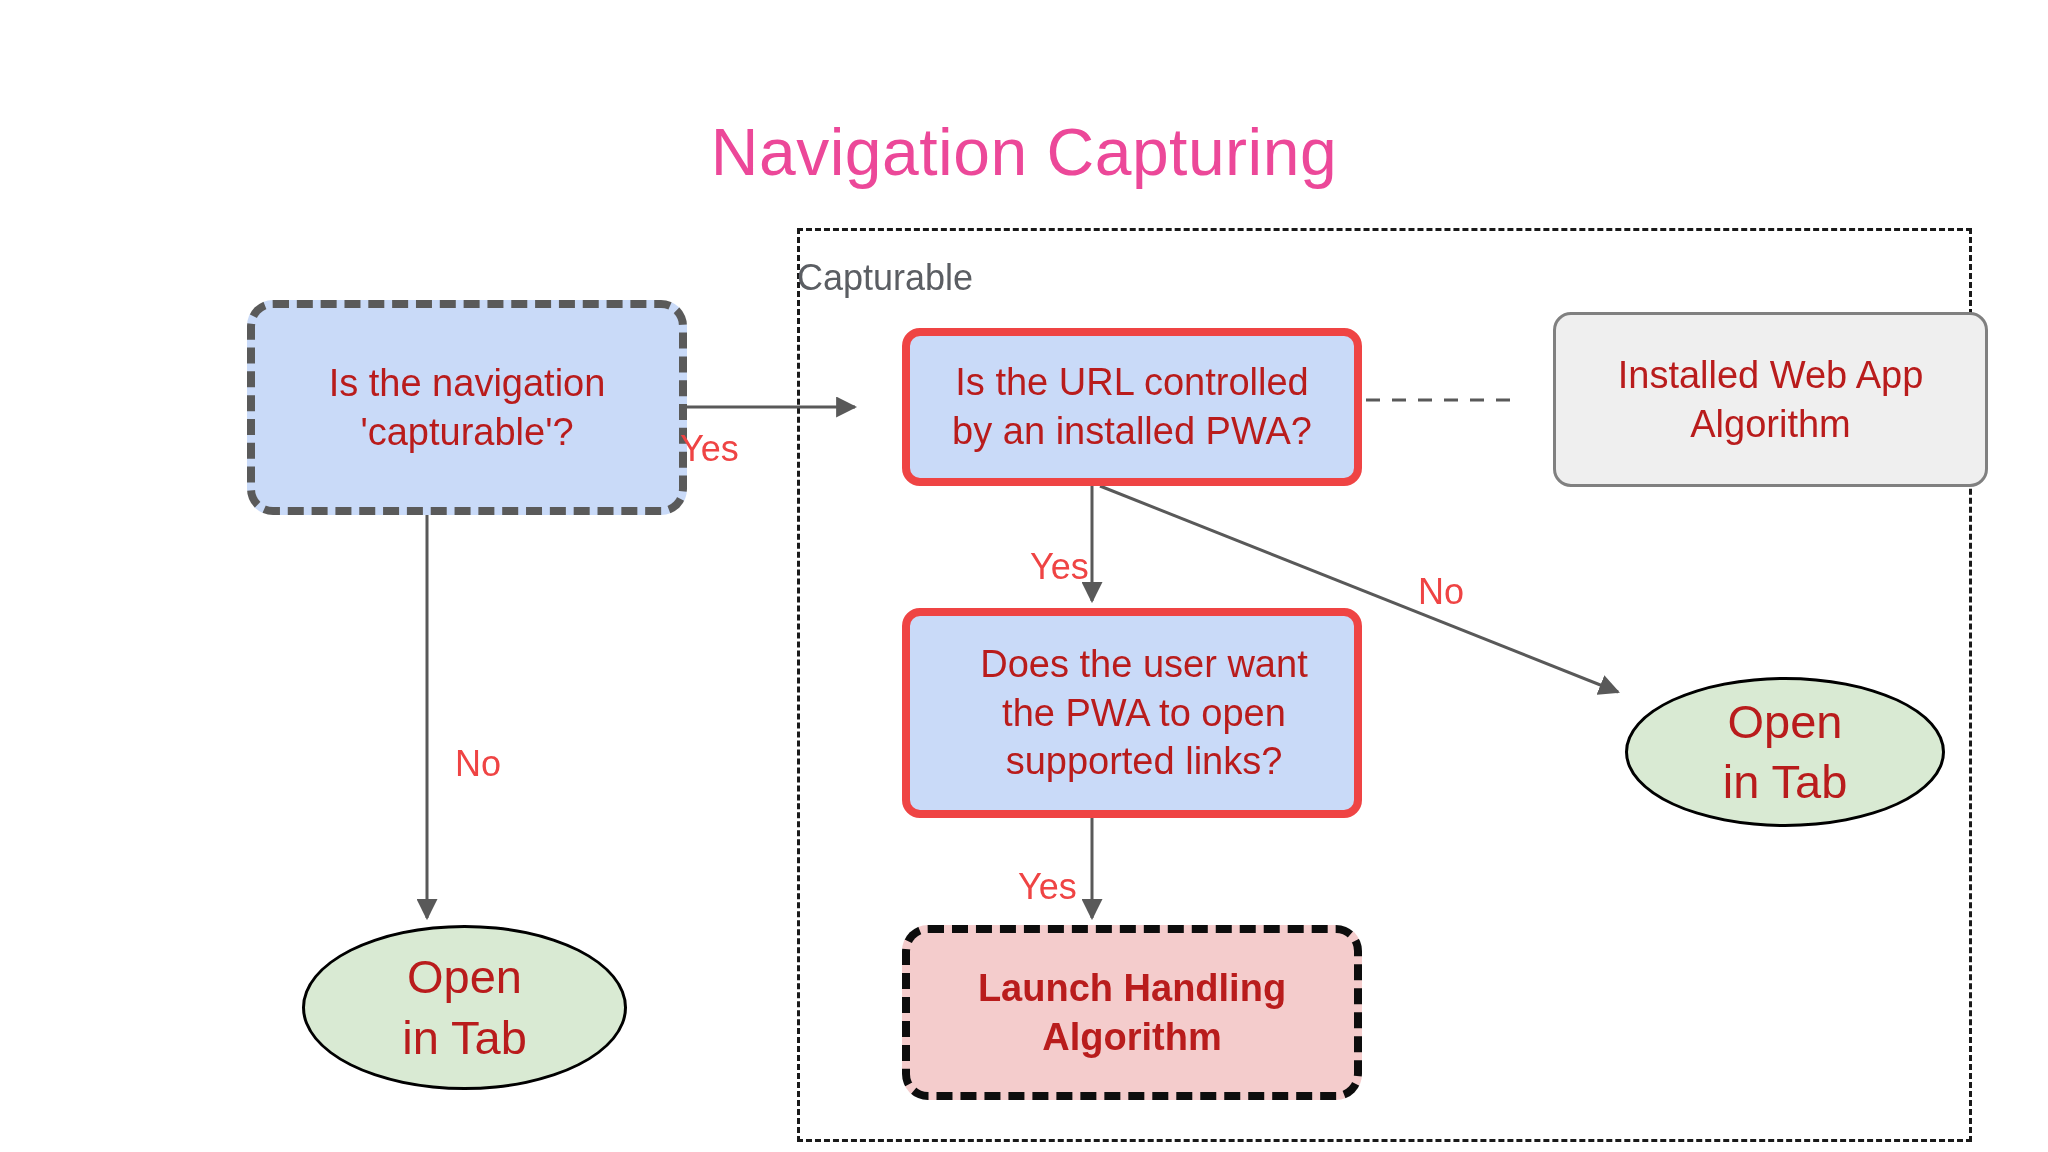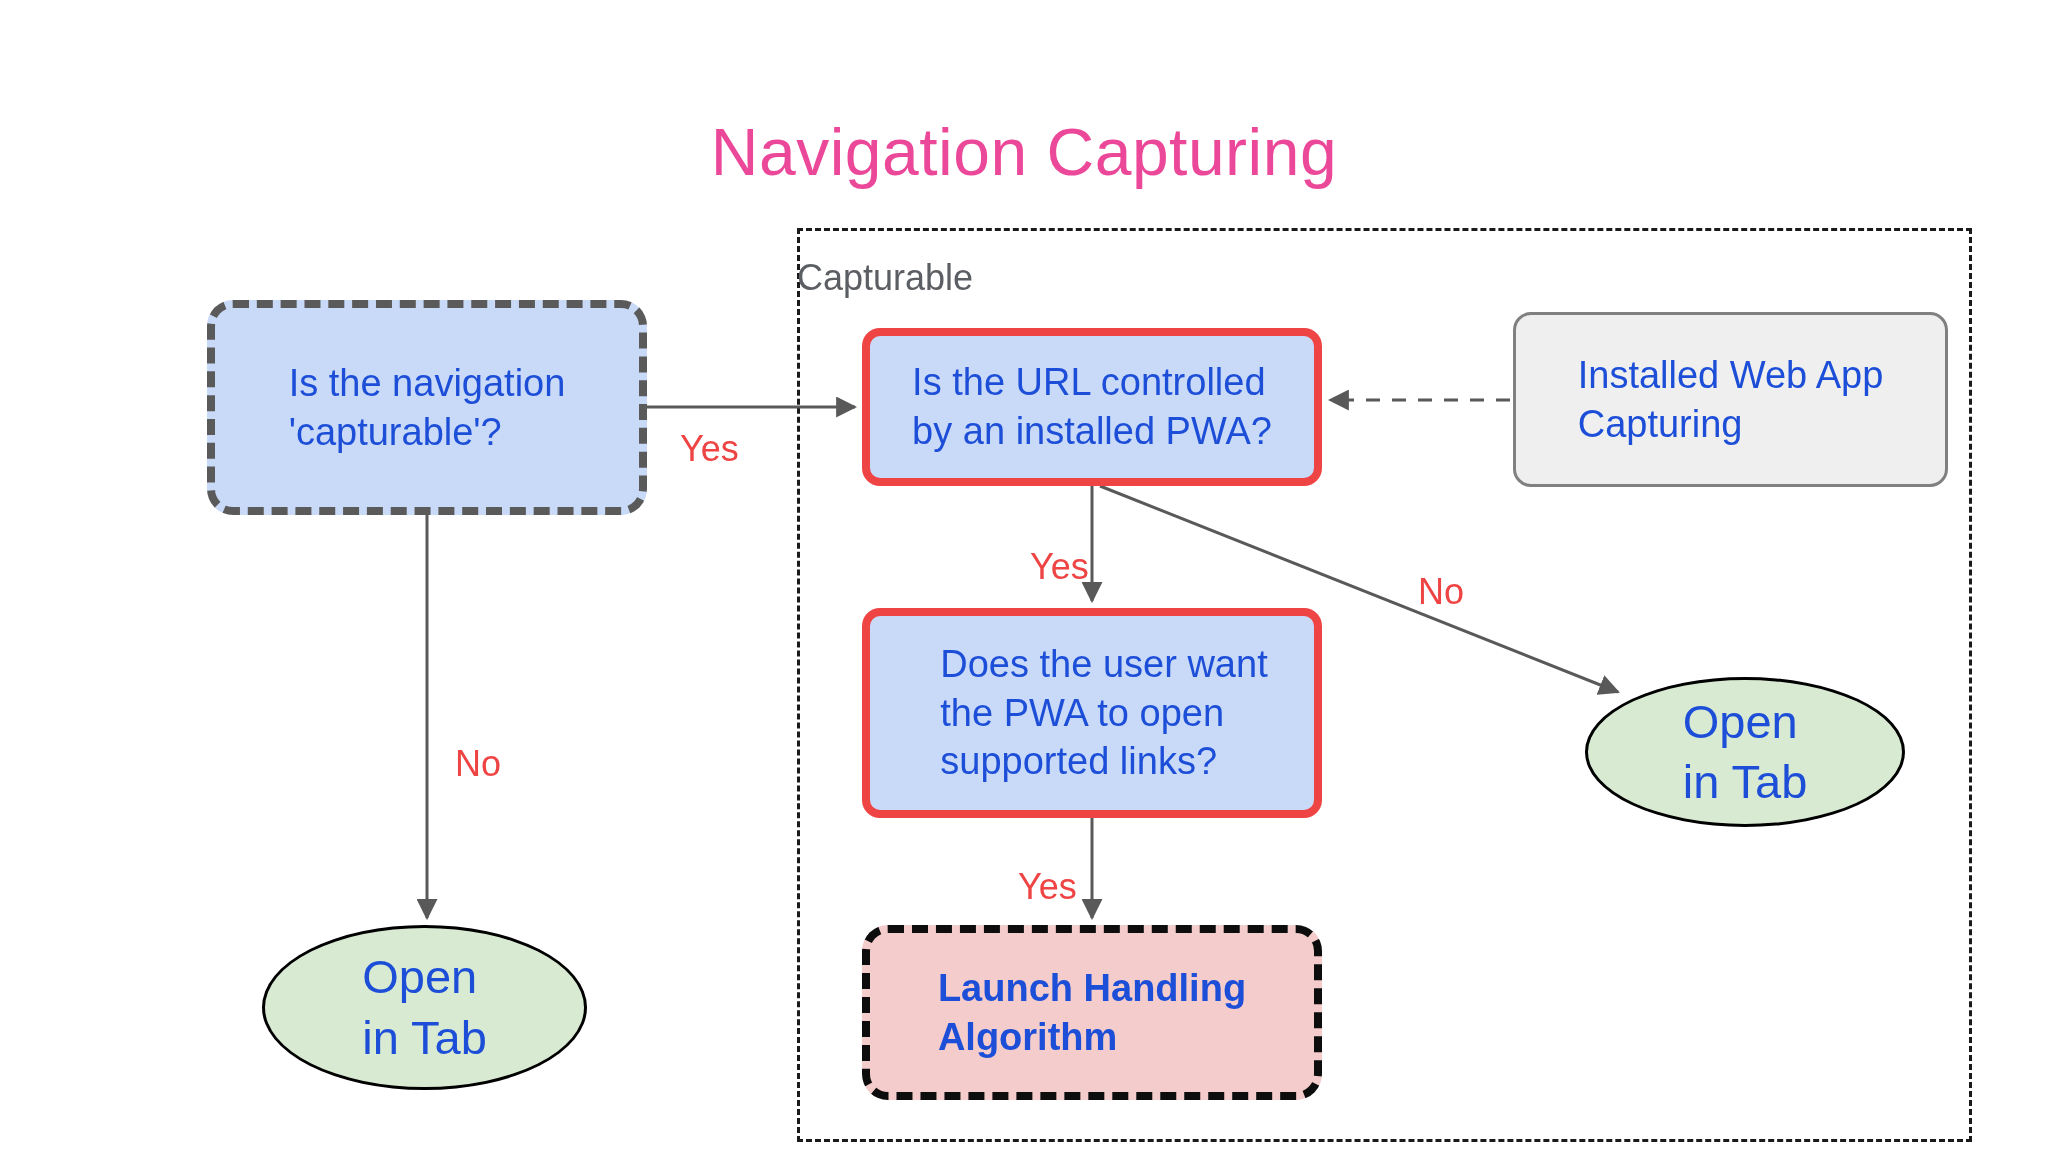--- a/index.html
+++ b/index.html
@@ -24,23 +24,25 @@
     width: 2048px;
     height: 1152px;
     pointer-events: none;
   }
   .node {
     position: absolute;
     box-sizing: border-box;
     display: flex;
     align-items: center;
     justify-content: center;
-    color: #1d4ed8;
+    text-align: center;
+    color: #b91c1c;
     line-height: 1.28;
     white-space: pre-line;
+    margin-left: 40px;
   }
   
   #title {
     position: absolute;
     left: 0;
     top: 78px;
     width: 2048px;
     text-align: center;
     font-size: 66px;
     color: #ec4899;
@@ -154,21 +156,21 @@
     <path d="M 1510 400 L 1330 400" stroke="#595959" stroke-width="3" fill="none" stroke-dasharray="14 12" marker-end="url(#arrow)"></path>
   </svg>
 
   <div class="node box-blue-dashed" id="node-is-capturable">Is the navigation
 'capturable'?</div>
 
   <div class="node box-blue" id="node-url-controlled">Is the URL controlled
 by an installed PWA?</div>
 
   <div class="node box-gray" id="node-app-db">Installed Web App
-Capturing</div>
+Algorithm</div>
 
   <div class="node box-blue" id="node-user-want">Does the user want
 the PWA to open
 supported links?</div>
 
   <div class="node box-pink-dashed" id="node-launch-handling">Launch Handling
 Algorithm</div>
 
   <div class="node ellipse-green" id="node-open-tab-left">Open
 in Tab</div>

